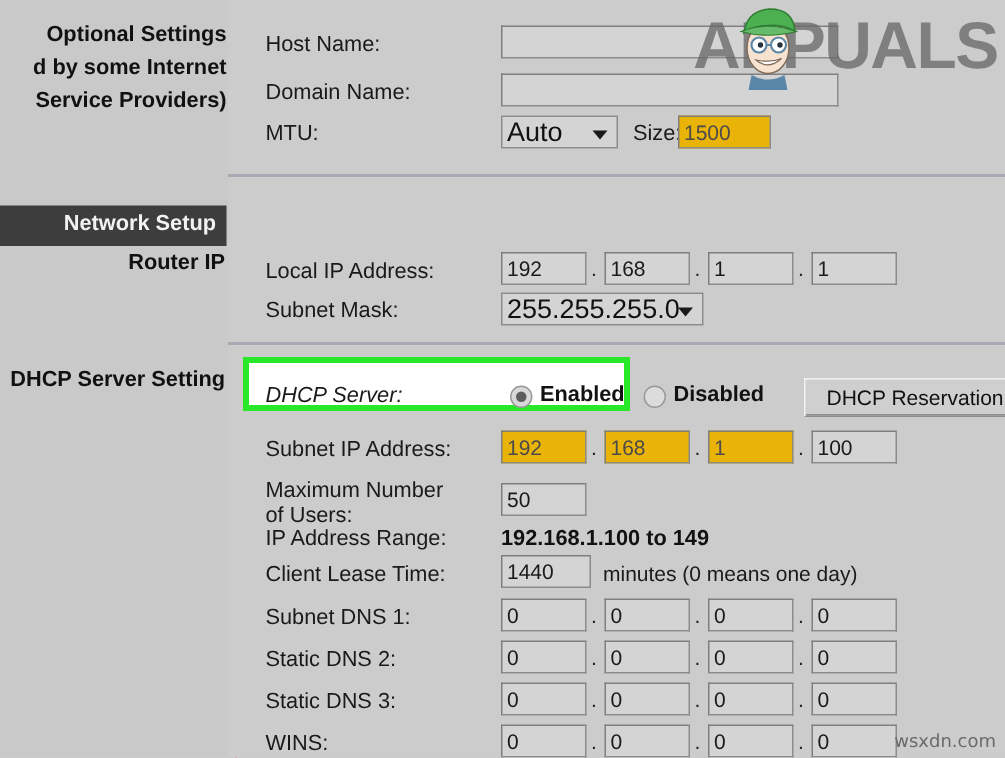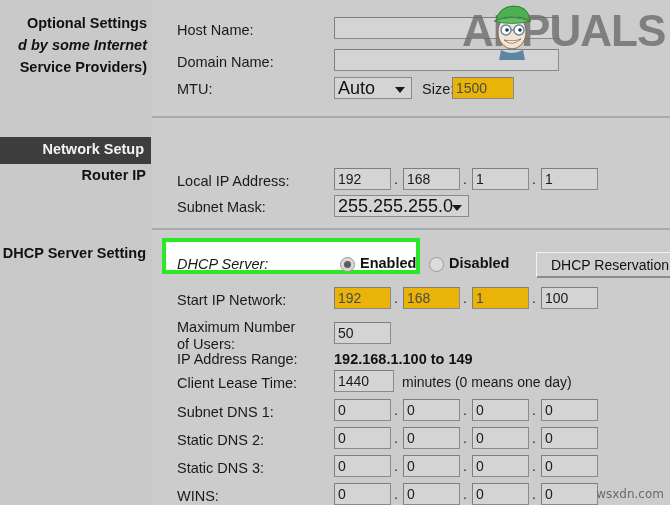--- a/index.html
+++ b/index.html
@@ -22,35 +22,35 @@
   }
 
   
   .sidebar {
     position: absolute;
     left: 0;
     top: 0;
     width: 158px;
     height: 505px;
     background: #c9c9c9;
-    border-right: 5px solid #ef4444;
+    border-right: 1px solid #ef4444;
     box-sizing: border-box;
   }
   .side-heading {
     position: absolute;
     right: 6px;
     text-align: right;
     font-weight: bold;
     font-size: 14.5px;
     color: #111;
     line-height: 22px;
     white-space: nowrap;
   }
   .side-heading.l1 { top: 12px; }
-  .side-heading.l2 { top: 34px; font-style: italic; }
+  .side-heading.l2 { top: 34px; }
   .side-heading.l3 { top: 56px; }
 
   .side-dark-bar {
     position: absolute;
     left: 0;
     top: 137px;
     width: 151px;
     height: 27px;
     background: #3d3d3d;
     box-sizing: border-box;
@@ -325,21 +325,21 @@
     <div class="lbl" style="left:25px; top:256px; z-index:3;font-style:italic;">DHCP Server:</div>
 
     <div class="radio on" style="left:188px; top:257px; z-index:3;"></div>
     <div class="radio-label" style="left:208px; top:255px; z-index:3;">Enabled</div>
 
     <div class="radio" style="left:277px; top:257px;"></div>
     <div class="radio-label" style="left:297px; top:255px;">Disabled</div>
 
     <div class="btn" style="left:384px; top:252px; width:148px; height:26px;">DHCP Reservation</div>
 
-    <div class="lbl" style="left:25px; top:292px;">Start IP Network:</div>
+    <div class="lbl" style="left:25px; top:292px;">Subnet IP Address:</div>
     <div class="inp dim" style="left:182px; top:287px; width:57px;">192</div>
     <div class="dot" style="left:242px; top:287px;">.</div>
     <div class="inp dim" style="left:251px; top:287px; width:57px;">168</div>
     <div class="dot" style="left:311px; top:287px;">.</div>
     <div class="inp dim" style="left:320px; top:287px; width:57px;">1</div>
     <div class="dot" style="left:380px; top:287px;">.</div>
     <div class="inp" style="left:389px; top:287px; width:57px;">100</div>
 
     <div class="lbl two-line" style="left:25px; top:319px;">Maximum Number of Users:</div>
     <div class="inp" style="left:182px; top:322px; width:57px;">50</div>

